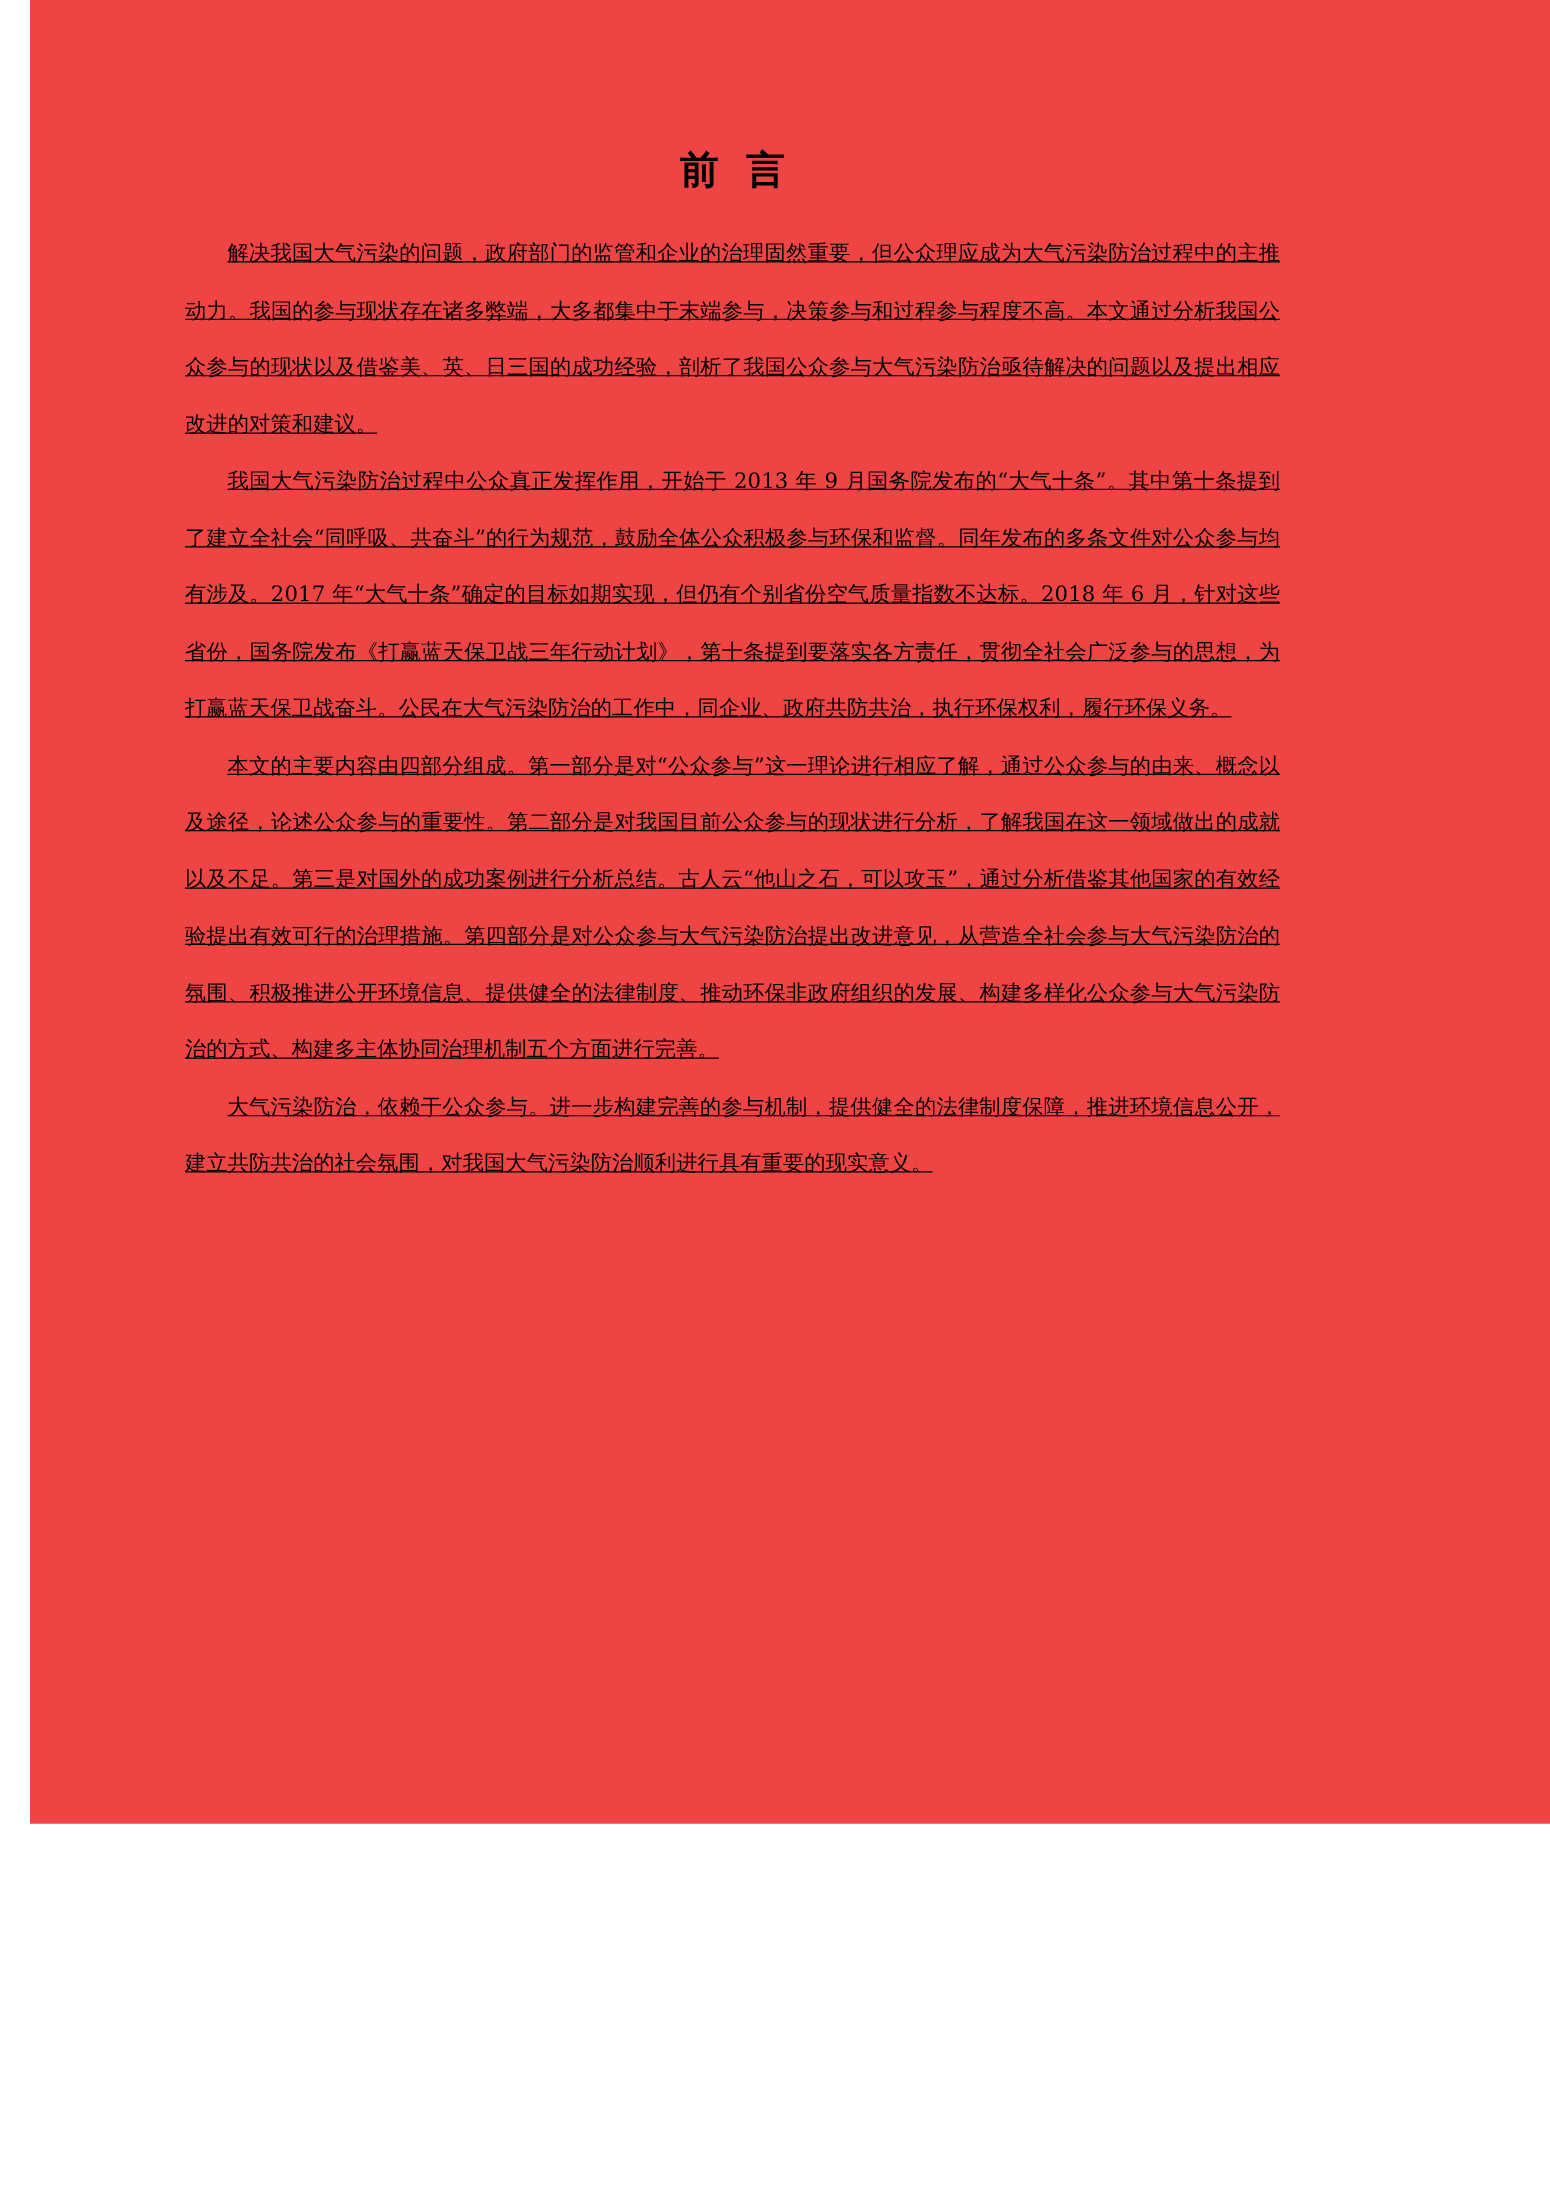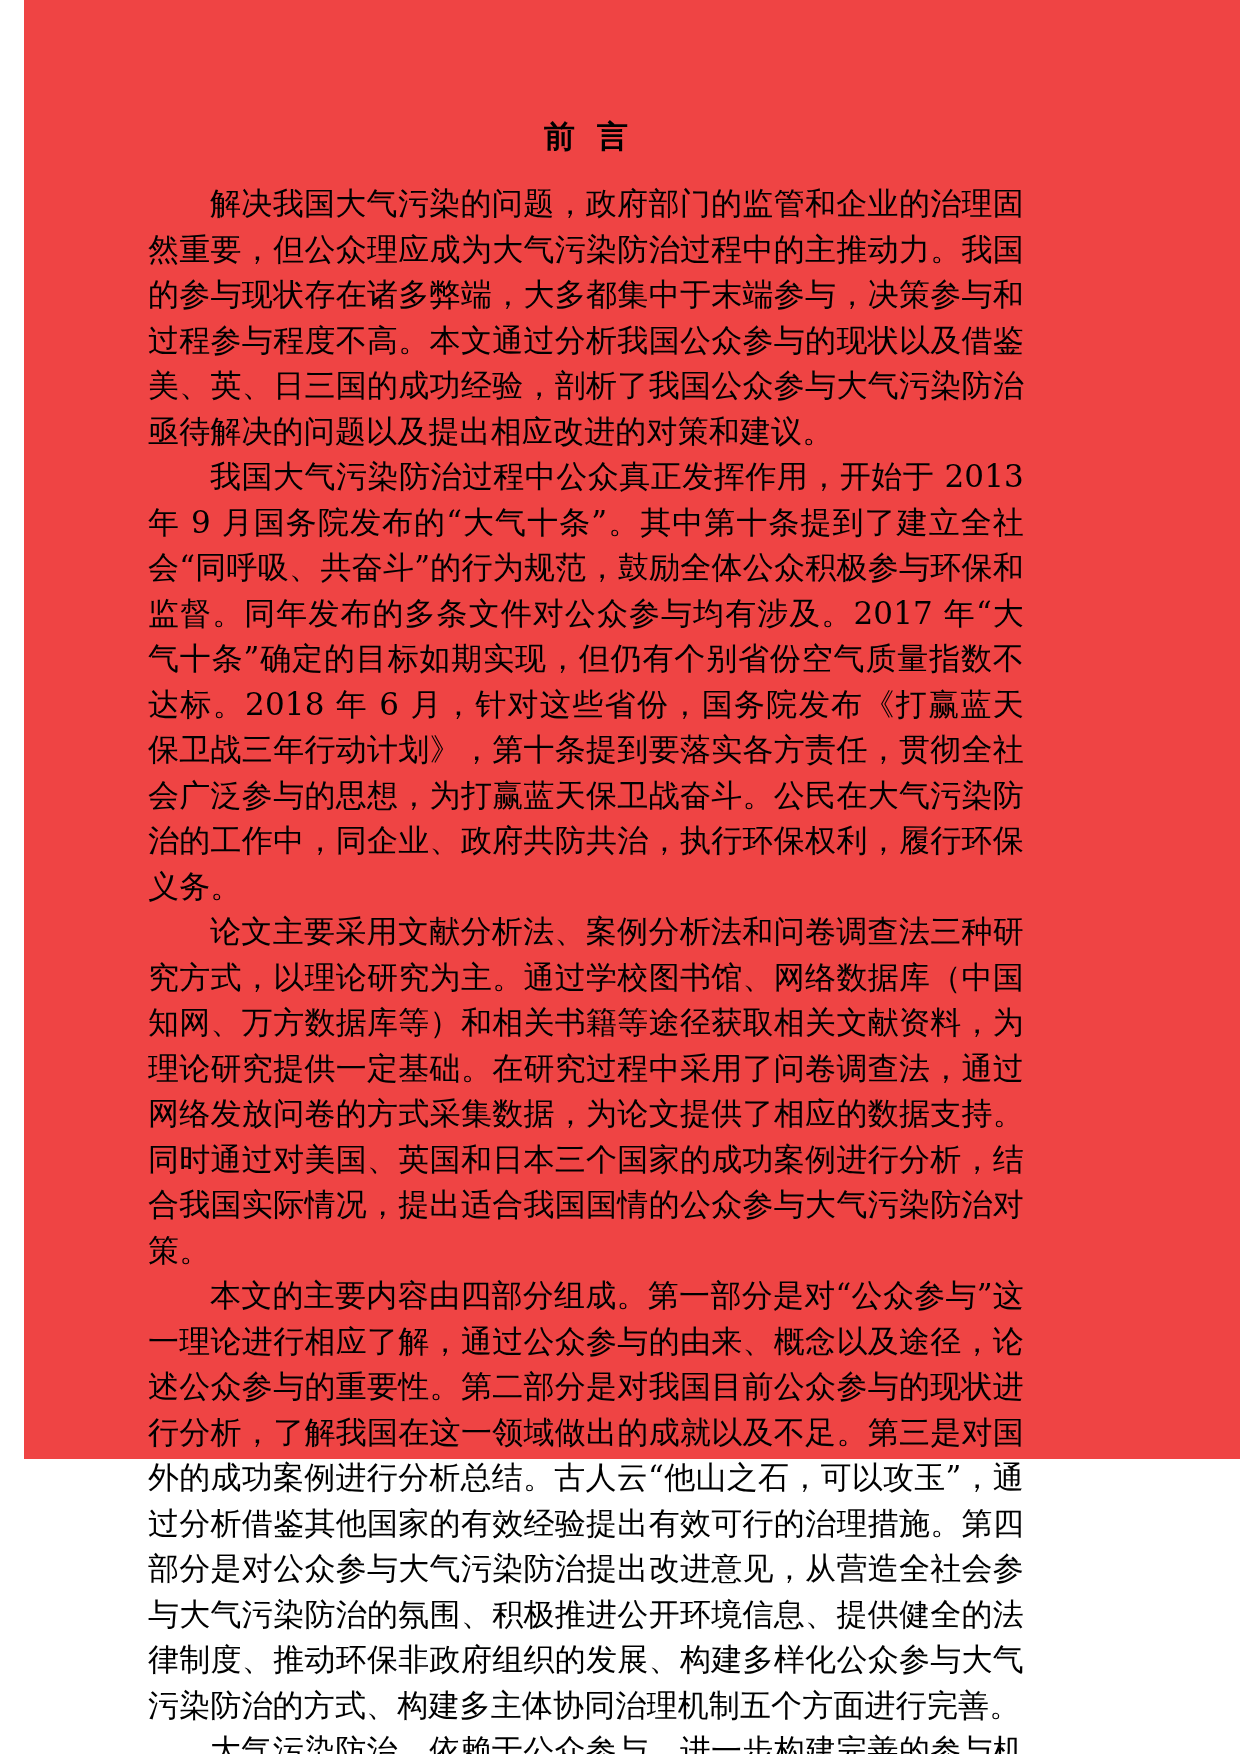--- a/index.html
+++ b/index.html
@@ -32,42 +32,42 @@
     text-align: center;
     font-family: "DejaVu Serif", "Liberation Serif", serif;
     font-size: 31px;
     font-weight: bold;
     letter-spacing: 0.18em;
     line-height: 1.2;
     margin: 0 0 26px 0;
     padding-left: 0.18em;
   }
   .para {
-    font-size: 31px;
+    font-size: 17px;
     line-height: 45.5px;
     text-align: justify;
     text-justify: inter-character;
     text-align-last: left;
     margin: 0;
     text-indent: 2em;
     word-break: break-all;
     letter-spacing: 0.005em;
+    text-decoration: underline;
   }
   .para + .para {
     margin-top: 0px;
   }
 </style>
 </head>
 <body>
 
 <div class="page">
   <div class="content">
 
     <h1 class="doc-title">前 言</h1>
 
     <p class="para">解决我国大气污染的问题，政府部门的监管和企业的治理固然重要，但公众理应成为大气污染防治过程中的主推动力。我国的参与现状存在诸多弊端，大多都集中于末端参与，决策参与和过程参与程度不高。本文通过分析我国公众参与的现状以及借鉴美、英、日三国的成功经验，剖析了我国公众参与大气污染防治亟待解决的问题以及提出相应改进的对策和建议。</p>
     <p class="para">我国大气污染防治过程中公众真正发挥作用，开始于 2013 年 9 月国务院发布的“大气十条”。其中第十条提到了建立全社会“同呼吸、共奋斗”的行为规范，鼓励全体公众积极参与环保和监督。同年发布的多条文件对公众参与均有涉及。2017 年“大气十条”确定的目标如期实现，但仍有个别省份空气质量指数不达标。2018 年 6 月，针对这些省份，国务院发布《打赢蓝天保卫战三年行动计划》，第十条提到要落实各方责任，贯彻全社会广泛参与的思想，为打赢蓝天保卫战奋斗。公民在大气污染防治的工作中，同企业、政府共防共治，执行环保权利，履行环保义务。</p>
-    <p class="para">论文主要采用文献分析法、案例分析法和问卷调查法三种研究方式，以理论研究为主。通过学校图书馆、网络数据库（中国知网、万方数据库等）和相关书籍等途径获取相关文献资料，为理论研究提供一定基础。在研究过程中采用了问卷调查法，通过网络发放问卷的方式采集数据，为论文提供了相应的数据支持。同时通过对美国、英国和日本三个国家的成功案例进行分析，结合我国实际情况，提出适合我国国情的公众参与大气污染防治对策。</p>
     <p class="para">本文的主要内容由四部分组成。第一部分是对“公众参与”这一理论进行相应了解，通过公众参与的由来、概念以及途径，论述公众参与的重要性。第二部分是对我国目前公众参与的现状进行分析，了解我国在这一领域做出的成就以及不足。第三是对国外的成功案例进行分析总结。古人云“他山之石，可以攻玉”，通过分析借鉴其他国家的有效经验提出有效可行的治理措施。第四部分是对公众参与大气污染防治提出改进意见，从营造全社会参与大气污染防治的氛围、积极推进公开环境信息、提供健全的法律制度、推动环保非政府组织的发展、构建多样化公众参与大气污染防治的方式、构建多主体协同治理机制五个方面进行完善。</p>
     <p class="para">大气污染防治，依赖于公众参与。进一步构建完善的参与机制，提供健全的法律制度保障，推进环境信息公开，建立共防共治的社会氛围，对我国大气污染防治顺利进行具有重要的现实意义。</p>
 
   </div>
 </div>
 
 </body></html>

